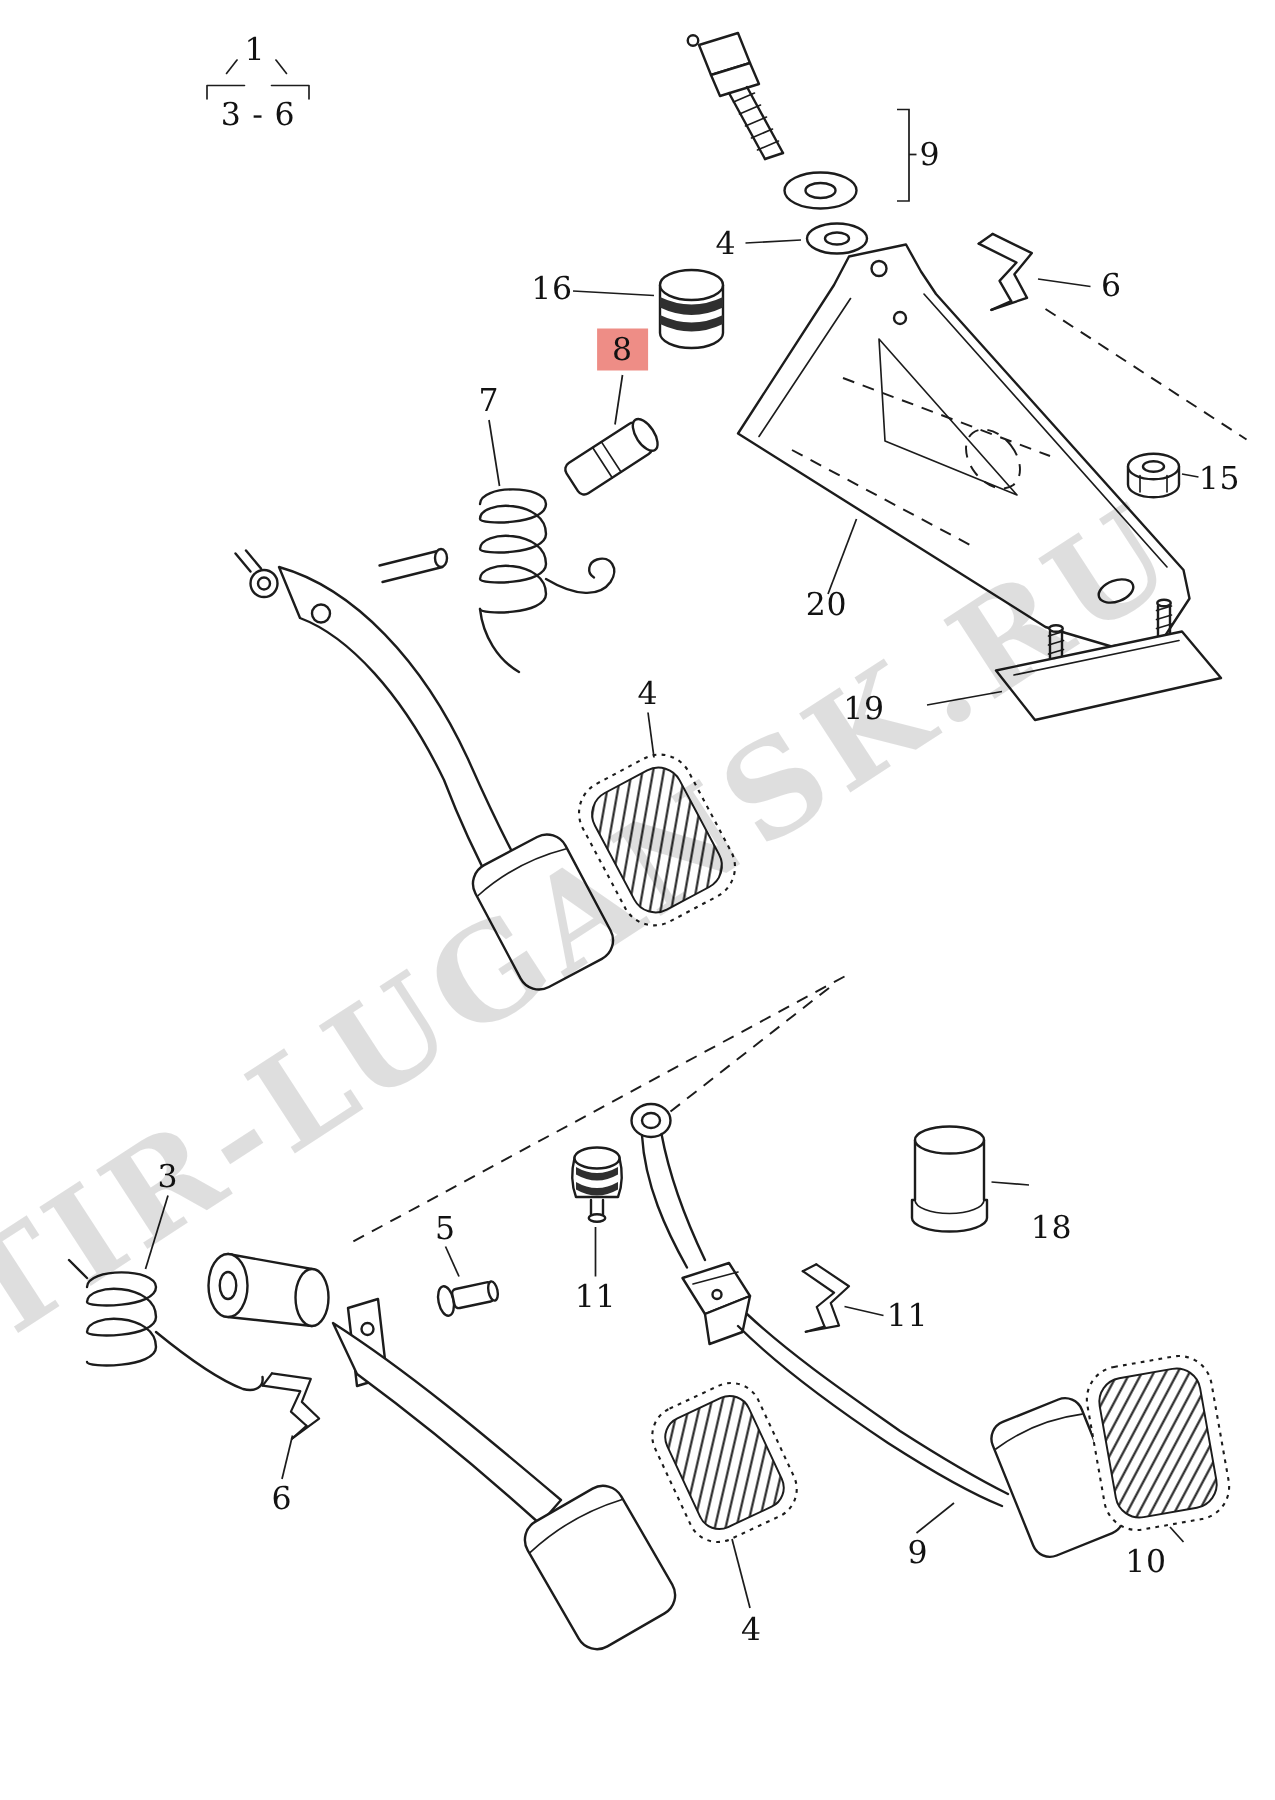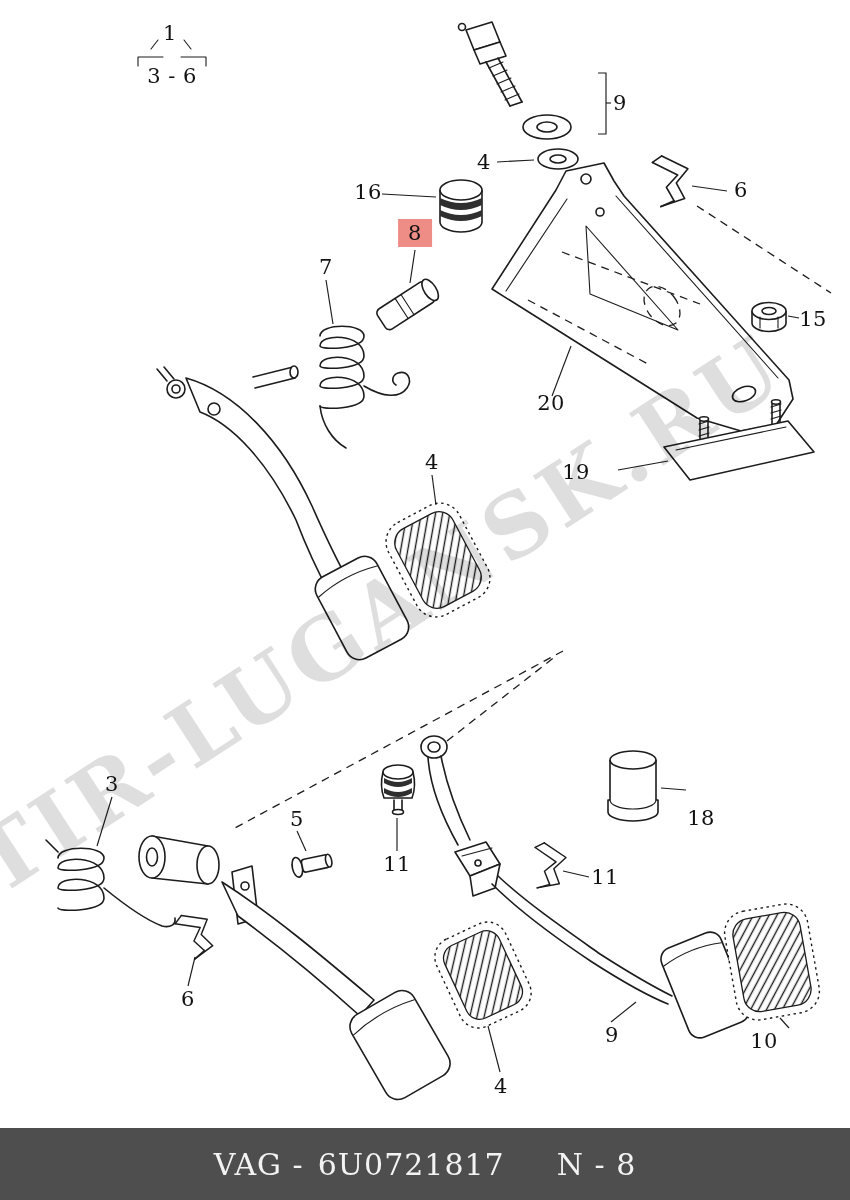--- a/index.html
+++ b/index.html
@@ -267,19 +267,14 @@
   <div class="callout" style="left:112px;top:784px">3</div>
   <div class="callout" style="left:297px;top:819px">5</div>
   <div class="callout" style="left:397px;top:864px">11</div>
   <div class="callout" style="left:605px;top:877px">11</div>
   <div class="callout" style="left:701px;top:818px">18</div>
   <div class="callout" style="left:188px;top:999px">6</div>
   <div class="callout" style="left:612px;top:1035px">9</div>
   <div class="callout" style="left:501px;top:1086px">4</div>
   <div class="callout" style="left:764px;top:1041px">10</div>
 
-  <div class="footer">
-    <span>VAG -</span>
-    <span class="num">6U0721817</span>
-    <span class="pg">N - 8</span>
-  </div>
 
 </div>
 
 </body></html>

